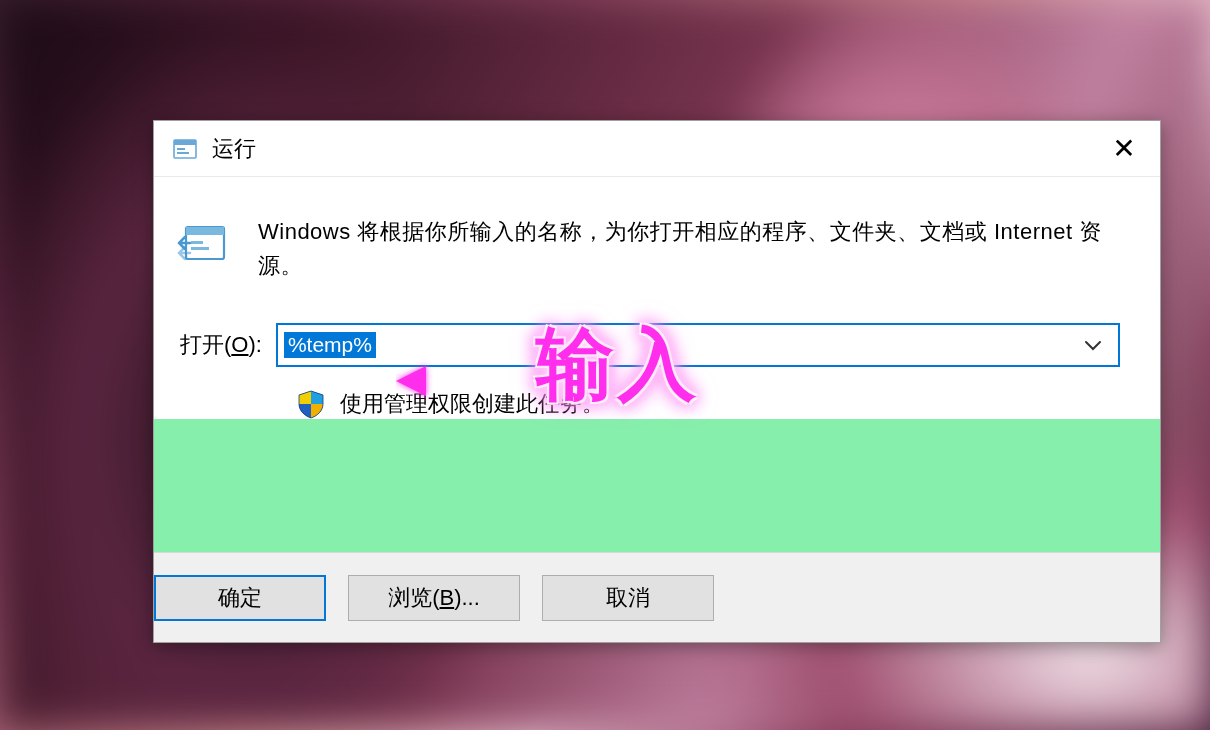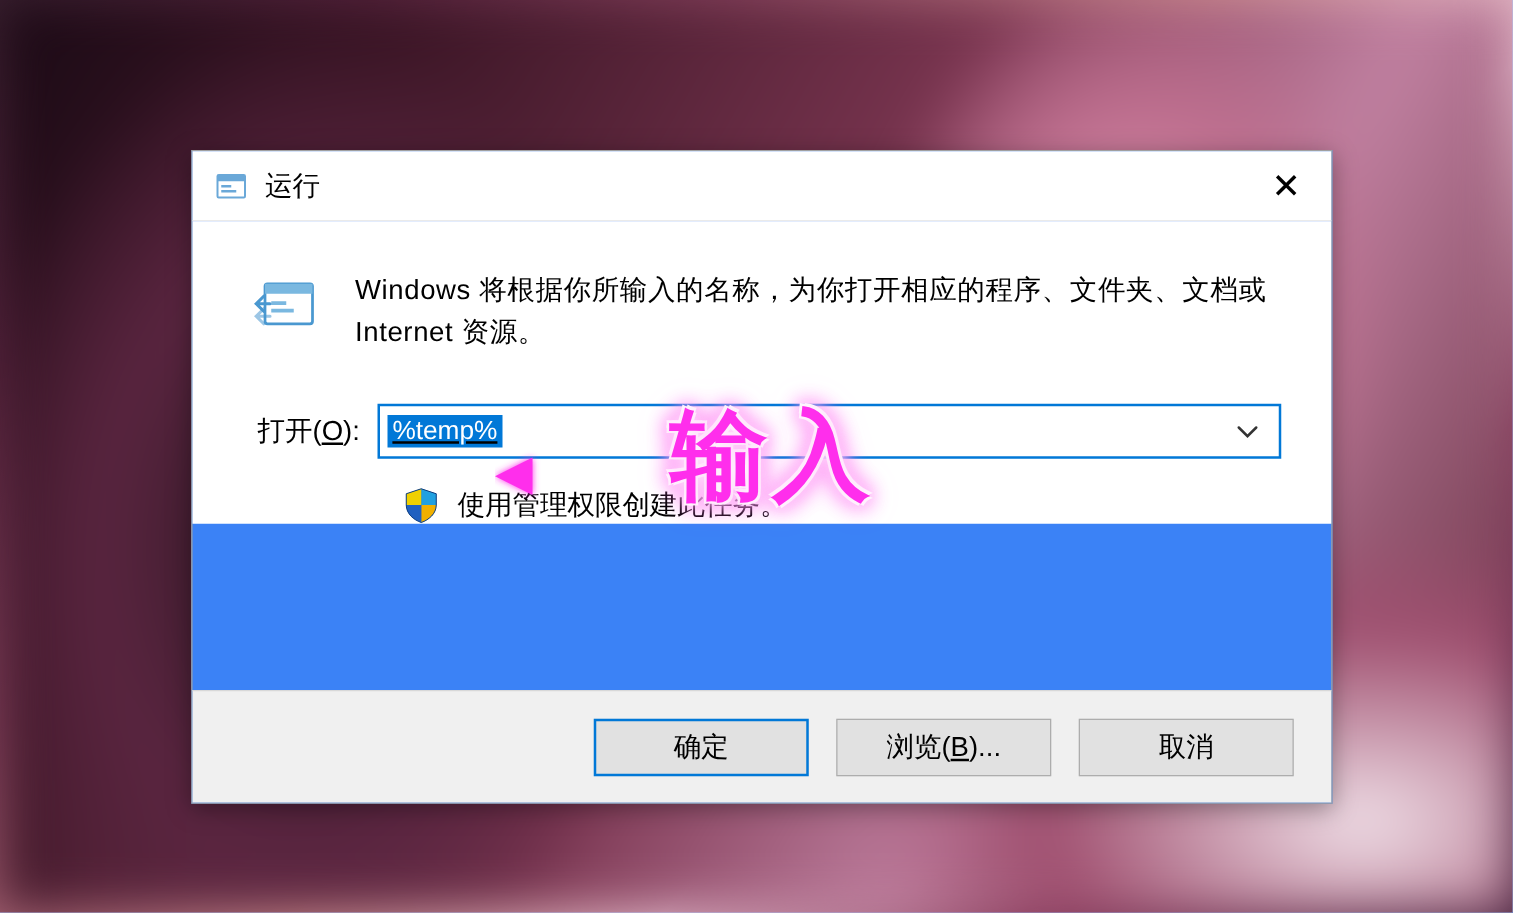--- a/index.html
+++ b/index.html
@@ -18,23 +18,23 @@
       background: radial-gradient(ellipse 400px 600px at 20% 60%, #2a1520 0%, #5a2540 40%, transparent 70%),
                   radial-gradient(ellipse 300px 400px at 75% 35%, #e0a0b8 0%, #c07090 40%, transparent 70%),
                   radial-gradient(ellipse 500px 300px at 90% 90%, #f0e0e8 0%, #a05070 50%, transparent 80%),
                   linear-gradient(120deg, #1a0a15 0%, #3a1525 20%, #7a3550 50%, #c080a0 70%, #5a2535 100%);
     }
 
     .dialog {
       position: absolute;
       left: 153px;
       top: 120px;
-      width: 913px;
+      width: 1008px;
       height: 523px;
-      background: #3b82f6;
+      background: #86efac;
       border: 1.5px solid #a0a0a0;
       box-shadow: 0 4px 18px rgba(0,0,0,0.35);
     }
 
     .titlebar {
       height: 56px;
       display: flex;
       align-items: center;
       padding: 0 14px 0 18px;
       background: #ffffff;
@@ -57,21 +57,21 @@
       height: 40px;
       display: flex;
       align-items: center;
       justify-content: center;
       color: #000;
       font-weight: 300;
       font-family: Arial, sans-serif;
     }
 
     .content {
-      padding: 38px 40px 0 48px;
+      padding: 38px 40px 0 22px;
       background: #ffffff;
     }
 
     .desc-row {
       display: flex;
       align-items: flex-start;
       gap: 28px;
       margin-bottom: 38px;
     }
     .run-icon {
@@ -104,21 +104,20 @@
     .open-label .ul { text-decoration: underline; }
     .combo {
       flex: 1;
       height: 44px;
       border: 2px solid #0178d7;
       background: #ffffff;
       display: flex;
       align-items: center;
       padding-left: 6px;
       position: relative;
-      text-decoration: underline;
     }
     .combo-text {
       background: #0178d7;
       color: #fff;
       font-size: 21px;
       padding: 1px 4px;
       font-family: "Segoe UI", sans-serif;
     }
     .combo-caret {
       position: absolute;
@@ -146,21 +145,20 @@
     }
 
     .button-bar {
       position: absolute;
       left: 0; right: 0; bottom: 0;
       height: 90px;
       background: #f0f0f0;
       border-top: 1px solid #d8d8d8;
       display: flex;
       align-items: center;
-      justify-content: flex-end;
       padding-right: 30px;
       gap: 22px;
     }
     .btn {
       min-width: 172px;
       height: 46px;
       background: #e1e1e1;
       border: 1.5px solid #adadad;
       font-size: 22px;
       color: #000;

